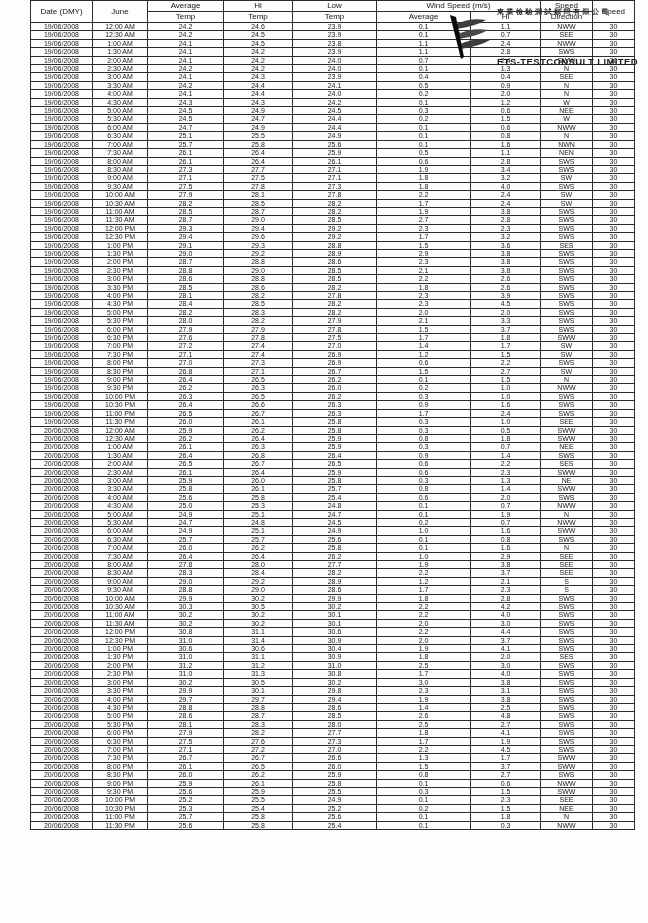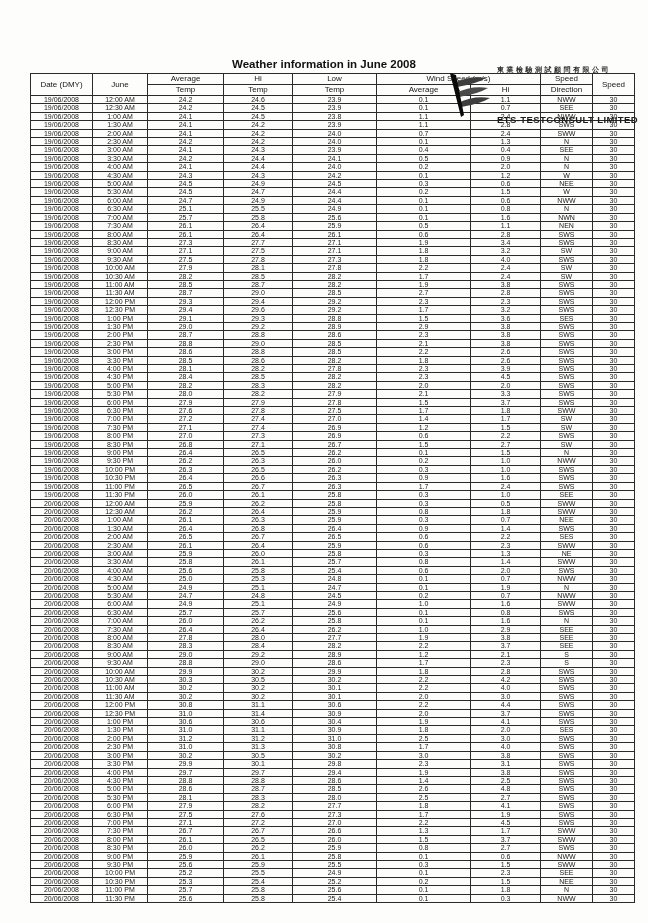--- a/index.html
+++ b/index.html
@@ -53,21 +53,20 @@
       <path d="M18 32 Q34 24 50 27 Q40 33 21 36 Z" fill="#3d3d3d"></path>
       <path d="M10 2 L16 4 L24 44 L21 46 Z" fill="#0a0a0a"></path>
       <path d="M10 2 L20 20 L17 21 Z" fill="#0a0a0a"></path>
     </svg>
     <div class="logo-text">
       <div class="logo-cn">東業檢驗測試顧問有限公司</div>
       <div class="logo-en">ETS-TESTCONSULT LIMITED</div>
     </div>
   </div>
 
-  <div class="title">Weather information in June 2008</div>
 
   <table class="weather">
     <colgroup>
       <col style="width:62px">
         <col style="width:55px">
         <col style="width:76px">
       <col style="width:69px">
         <col style="width:84px">
         <col style="width:94px">
       <col style="width:70px">

